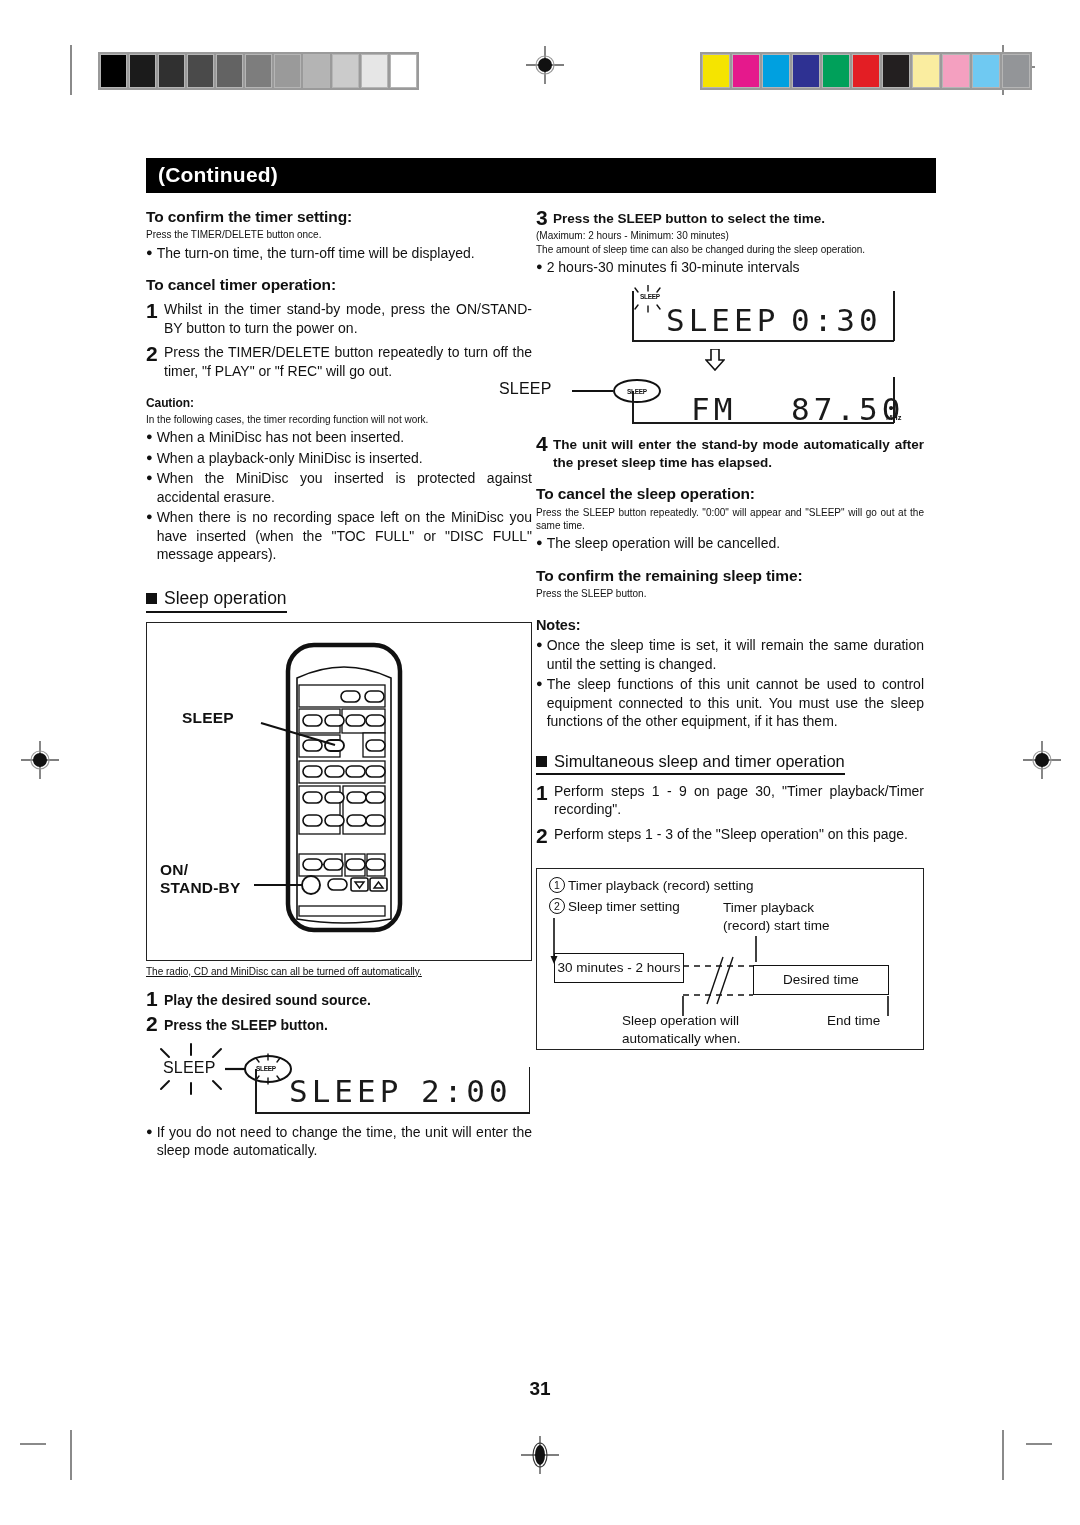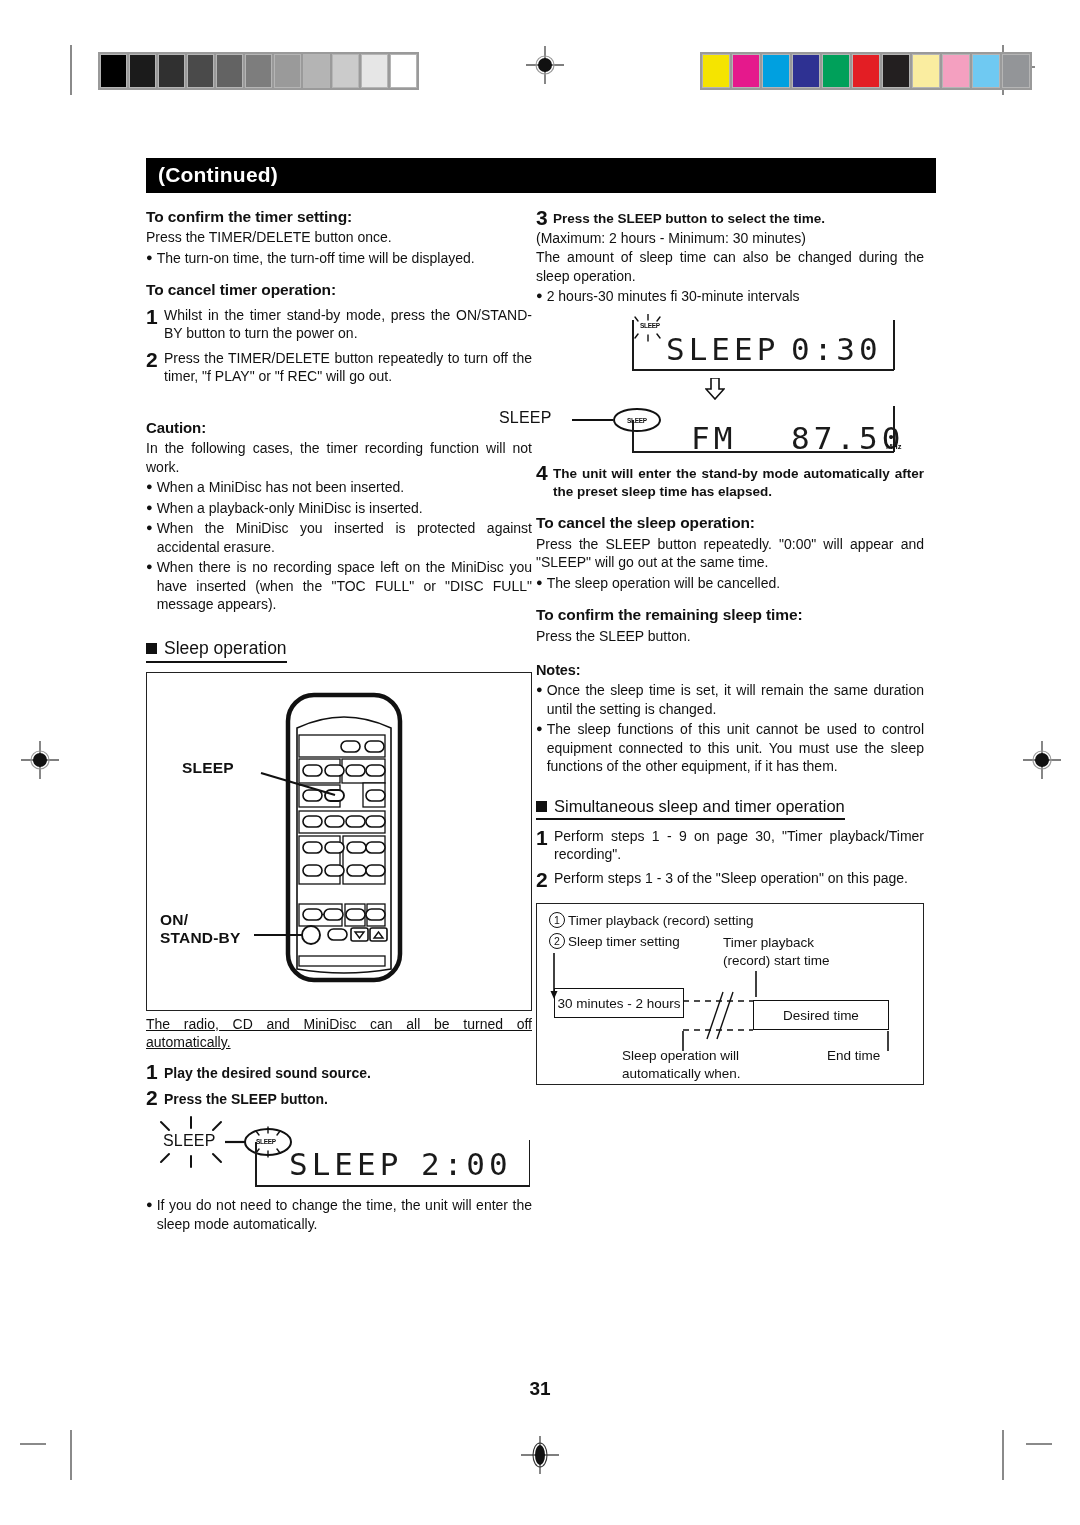--- a/index.html
+++ b/index.html
@@ -36,21 +36,21 @@
 
   .cols{display:flex;gap:4px;margin-top:14px;}
   .col{width:386px;}
   .col.right{width:388px;}
 
   h3{
     font-size:15.5px;font-weight:bold;margin:0 0 2px 0;line-height:1.25;
     letter-spacing:-.1px;
   }
   h3.sp{margin-top:13px;}
-  p{font-size:14px;line-height:1.32;margin:0 0 1px 0;text-align:justify;}
+  p{font-size:10px;line-height:1.32;margin:0 0 1px 0;text-align:justify;}
   p.nj{text-align:left;}
 
   .bul{display:flex;font-size:14px;line-height:1.32;margin:2px 0 2px 0;align-items:flex-start;}
   .bul .dot{flex:0 0 auto;margin-right:4px;font-size:11px;line-height:1.55;}
   .bul .bt{flex:1 1 auto;text-align:justify;}
 
   .step{display:flex;margin:6px 0 0 0;}
   .step .num{flex:0 0 18px;font-size:21px;font-weight:600;line-height:.95;padding-top:1px;}
   .step .body{flex:1 1 auto;font-size:14px;line-height:1.32;text-align:justify;}
   .step.bold .body{font-weight:bold;font-size:14px;}
@@ -72,21 +72,21 @@
   
   .lcd{position:relative;}
   .seg{
     font-family:"DejaVu Sans Mono", monospace;
     font-size:31px;letter-spacing:4px;color:#1a1a1a;
     position:absolute;
   }
   .tiny{font-size:6.5px;font-weight:bold;letter-spacing:-.3px;}
 
   
-  .diagram{border:1px solid #222;margin-top:13px;padding:10px 12px 12px 12px;position:relative;height:182px;box-sizing:border-box;}
+  .diagram{border:1px solid #222;margin-top:22px;padding:10px 12px 12px 12px;position:relative;height:182px;box-sizing:border-box;}
   .d-txt{font-size:13.5px;position:absolute;line-height:1.28;}
   .circnum{
     display:inline-block;width:14px;height:14px;border:1.3px solid #111;border-radius:50%;
     font-size:10.5px;line-height:14px;text-align:center;vertical-align:1px;margin-right:3px;
   }
   .dbox{position:absolute;border:1.3px solid #111;box-sizing:border-box;
         font-size:13.5px;display:flex;align-items:center;justify-content:center;}
 
   .pagenum{
     position:absolute;left:0;right:0;top:1378px;text-align:center;
@@ -185,21 +185,21 @@
 
         <div class="step">
           <div class="num">1</div>
           <div class="body">Whilst in the timer stand-by mode, press the ON/STAND-BY button to turn the power on.</div>
         </div>
         <div class="step">
           <div class="num">2</div>
           <div class="body">Press the TIMER/DELETE button repeatedly to turn off the timer, "f  PLAY" or "f  REC" will go out.</div>
         </div>
 
-        <h3 style="margin-top:33px;font-size:15px;">Caution:</h3>
+        <h3 style="margin-top:16px;font-size:12px;">Caution:</h3>
         <p>In the following cases, the timer recording function will not work.</p>
 
         <div class="bul">
           <span class="dot">●</span>
           <span class="bt">When a MiniDisc has not been inserted.</span>
         </div>
         <div class="bul">
           <span class="dot">●</span>
           <span class="bt">When a playback-only MiniDisc is inserted.</span>
         </div>

